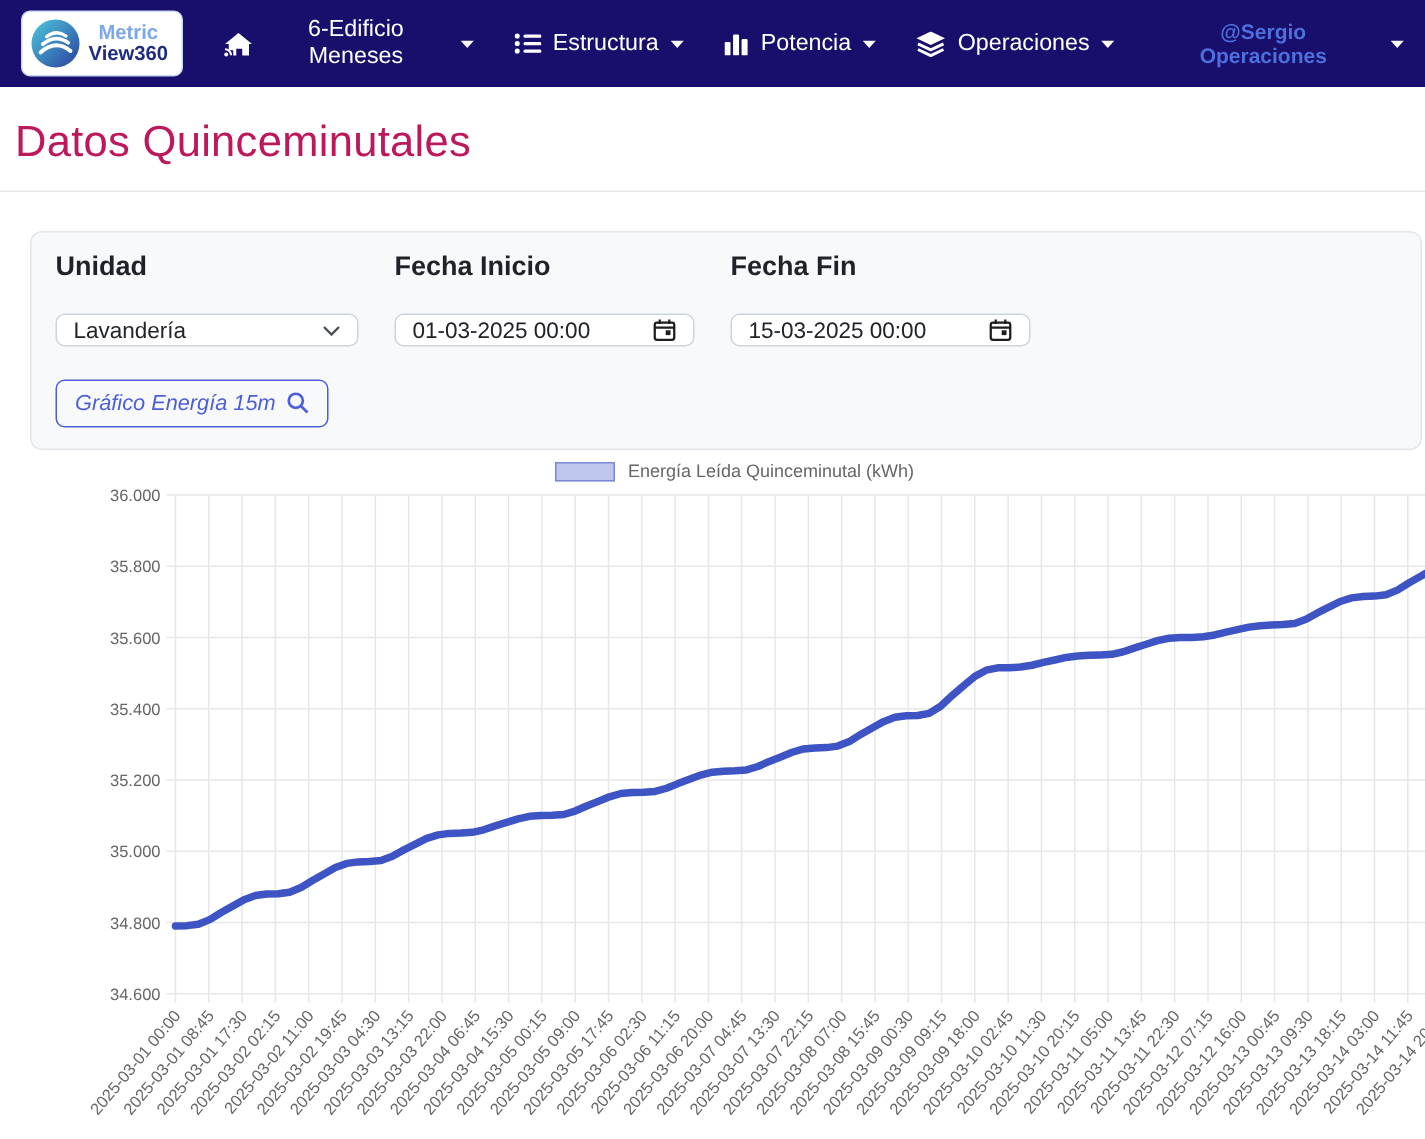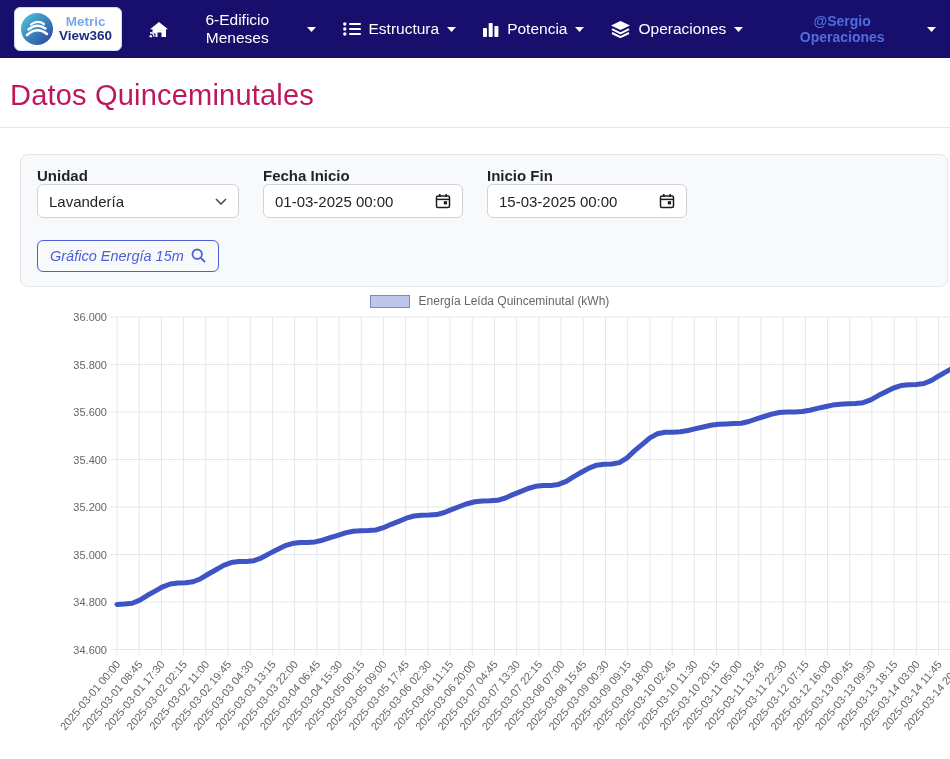--- a/index.html
+++ b/index.html
@@ -36,23 +36,23 @@
   .title-divider { border:none; border-top:1px solid #e4e7ea; }
 
   
   .filter-card {
     margin:26px 0 0 20px; width:928px;
     background:#f8f9fa; border:1px solid #e2e6ea; border-radius:8px;
     padding:12px 16px 14px 16px;
   }
   .fields-row { display:flex; gap:24px; }
   .field { display:flex; flex-direction:column; }
-  .field-label { font-size:15px; font-weight:700; color:#1f2329; margin-bottom:0; }
+  .field-label { font-size:18px; font-weight:700; color:#1f2329; margin-bottom:21px; }
   .control {
-    width:202px; height:34px; background:#fff; border:1px solid #ced4da;
+    width:202px; height:22px; background:#fff; border:1px solid #ced4da;
     border-radius:6px; display:flex; align-items:center; justify-content:space-between;
     padding:0 11px; font-size:15px; color:#212529; cursor:pointer;
   }
   .control.date { width:200px; }
   .buttons-row { display:flex; margin-top:22px; }
   .btn-outline {
     display:inline-flex; align-items:center; gap:7px;
     background:transparent; border:1px solid #4c5fd9; color:#4c5fd9;
     border-radius:6px; padding:5px 12px 6px 12px; font-size:14.5px;
     font-family:inherit; cursor:pointer; height:32px;font-style:italic;
@@ -194,21 +194,21 @@
             <rect x="1.5" y="3" width="13" height="11.5" rx="1.5"></rect>
             <line x1="1.5" y1="6.4" x2="14.5" y2="6.4"></line>
             <line x1="4.8" y1="1" x2="4.8" y2="4"></line>
             <line x1="11.2" y1="1" x2="11.2" y2="4"></line>
             <rect x="8.8" y="8.2" width="3.2" height="3.2" fill="#1d1d1f" stroke="none"></rect>
           </svg>
         </span>
       </div>
     </div>
     <div class="field">
-      <span class="field-label">Inicio Fin</span>
+      <span class="field-label">Fecha Fin</span>
       <div class="control date">
         <span>15-03-2025 00:00</span>
         <span style="display:flex;">
           <svg width="16" height="16" viewBox="0 0 16 16" fill="none" stroke="#1d1d1f" stroke-width="1.5">
             <rect x="1.5" y="3" width="13" height="11.5" rx="1.5"></rect>
             <line x1="1.5" y1="6.4" x2="14.5" y2="6.4"></line>
             <line x1="4.8" y1="1" x2="4.8" y2="4"></line>
             <line x1="11.2" y1="1" x2="11.2" y2="4"></line>
             <rect x="8.8" y="8.2" width="3.2" height="3.2" fill="#1d1d1f" stroke="none"></rect>
           </svg>

